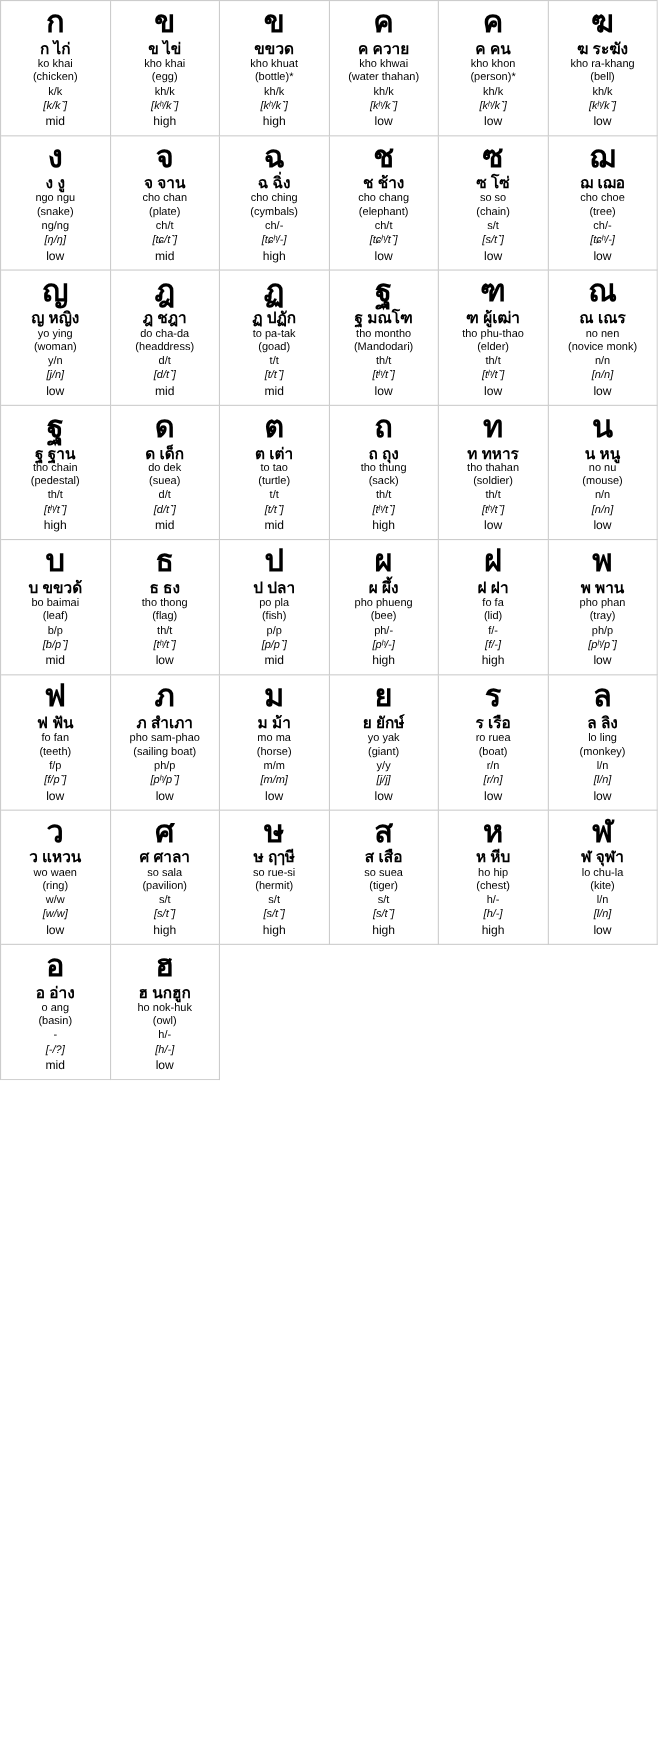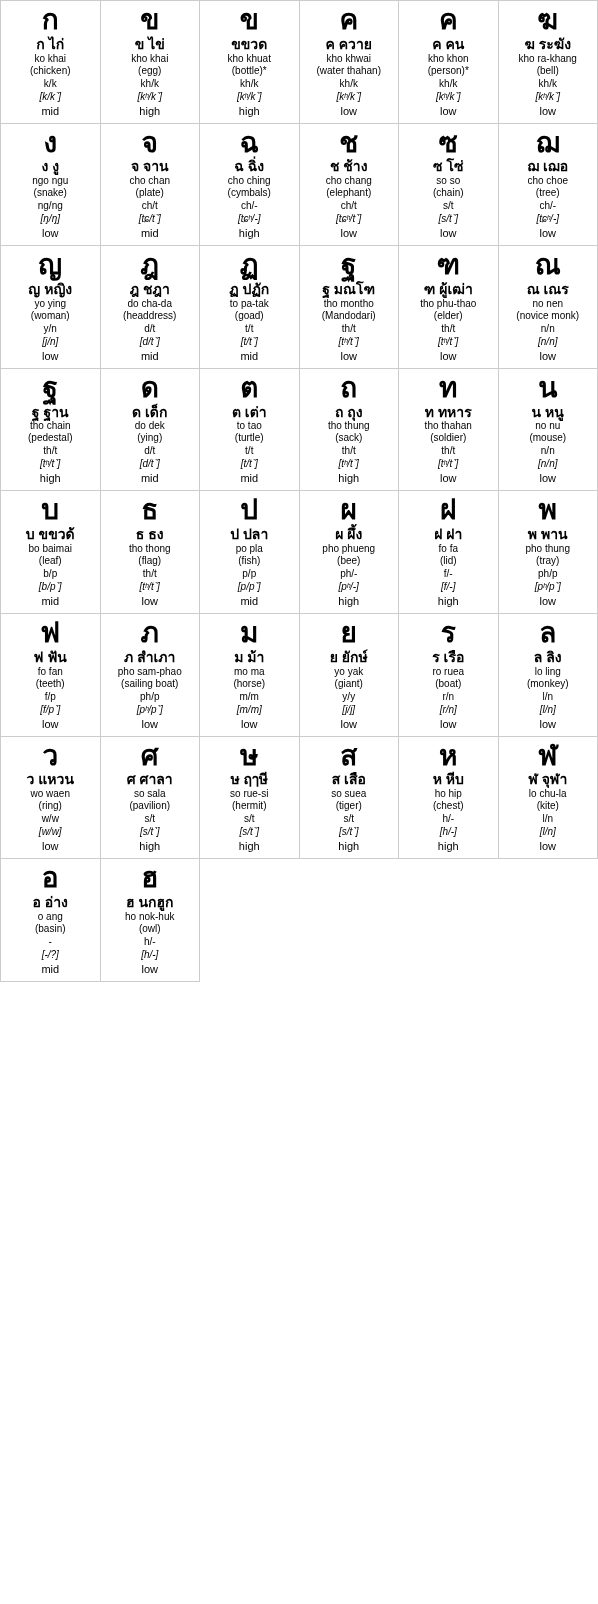--- a/index.html
+++ b/index.html
@@ -228,21 +228,21 @@
     <span class="eng-word">tho chain</span>
       <span class="eng-word">(pedestal)</span>
     <span class="romanize">th/t</span>
     <span class="ipa">[tʰ/t˺]</span>
     <span class="tone">high</span>
   </div>
     <div class="cell">
     <span class="thai-big">ด</span>
     <span class="thai-word">ด เด็ก</span>
     <span class="eng-word">do dek</span>
-      <span class="eng-word">(ying)</span>
+      <span class="eng-word">(suea)</span>
     <span class="romanize">d/t</span>
     <span class="ipa">[d/t˺]</span>
     <span class="tone">mid</span>
   </div>
     <div class="cell">
     <span class="thai-big">ต</span>
     <span class="thai-word">ต เต่า</span>
     <span class="eng-word">to tao</span>
       <span class="eng-word">(turtle)</span>
     <span class="romanize">t/t</span>
@@ -317,21 +317,21 @@
     <span class="thai-word">ฝ ฝา</span>
     <span class="eng-word">fo fa</span>
       <span class="eng-word">(lid)</span>
     <span class="romanize">f/-</span>
     <span class="ipa">[f/-]</span>
     <span class="tone">high</span>
   </div>
     <div class="cell">
     <span class="thai-big">พ</span>
     <span class="thai-word">พ พาน</span>
-    <span class="eng-word">pho thung</span>
+    <span class="eng-word">pho phan</span>
       <span class="eng-word">(tray)</span>
     <span class="romanize">ph/p</span>
     <span class="ipa">[pʰ/p˺]</span>
     <span class="tone">low</span>
   </div>
     <div class="cell">
     <span class="thai-big">ฟ</span>
     <span class="thai-word">ฟ ฟัน</span>
     <span class="eng-word">fo fan</span>
       <span class="eng-word">(teeth)</span>

